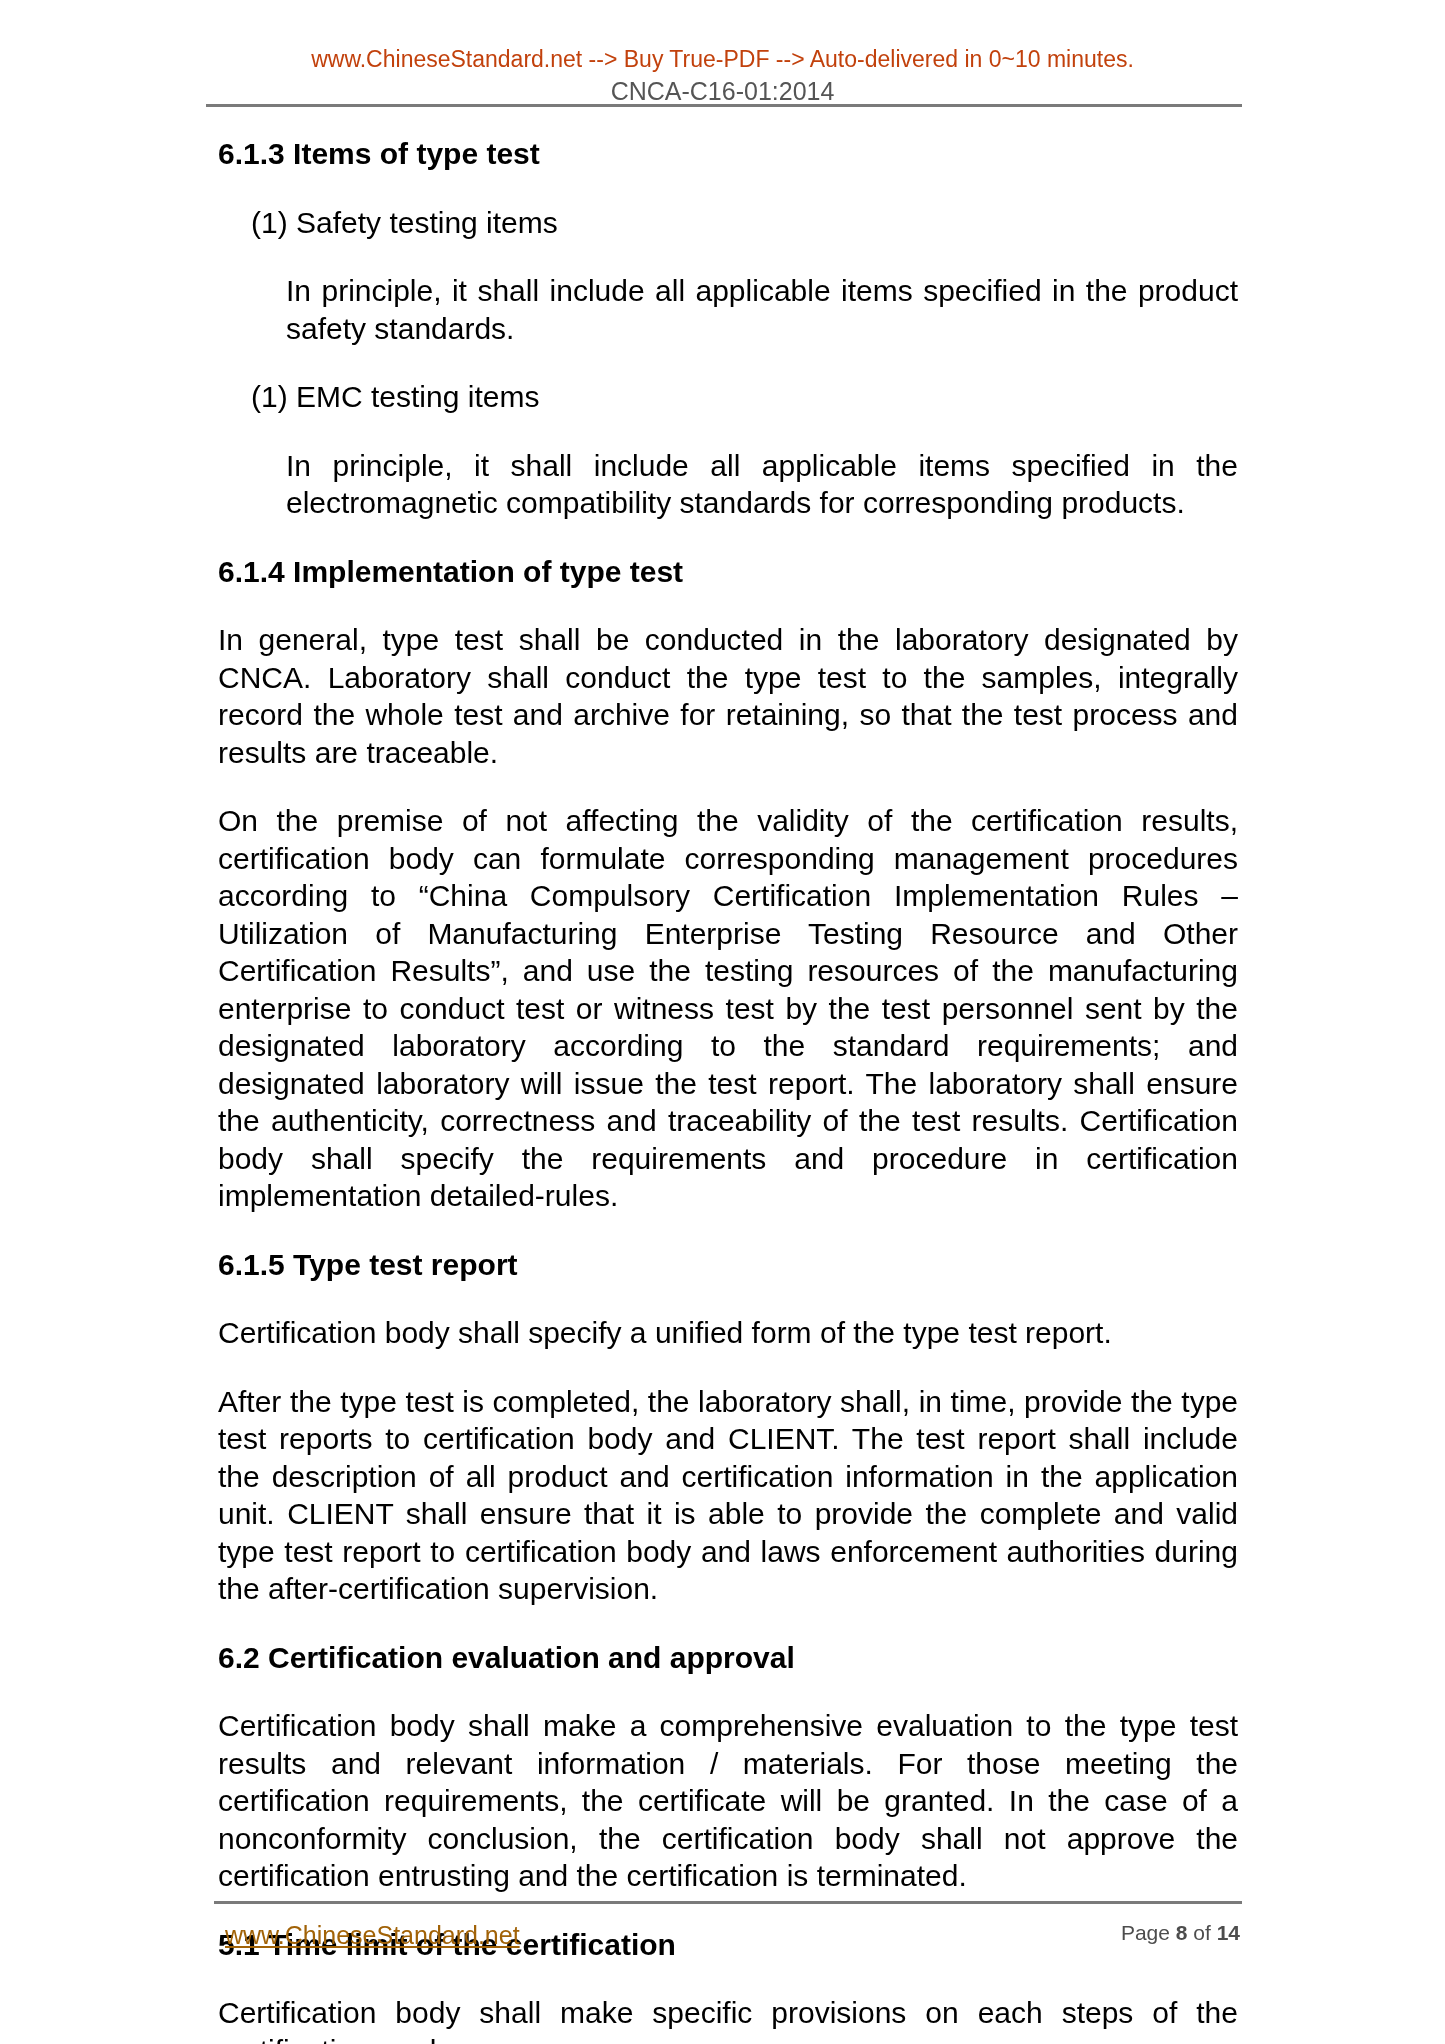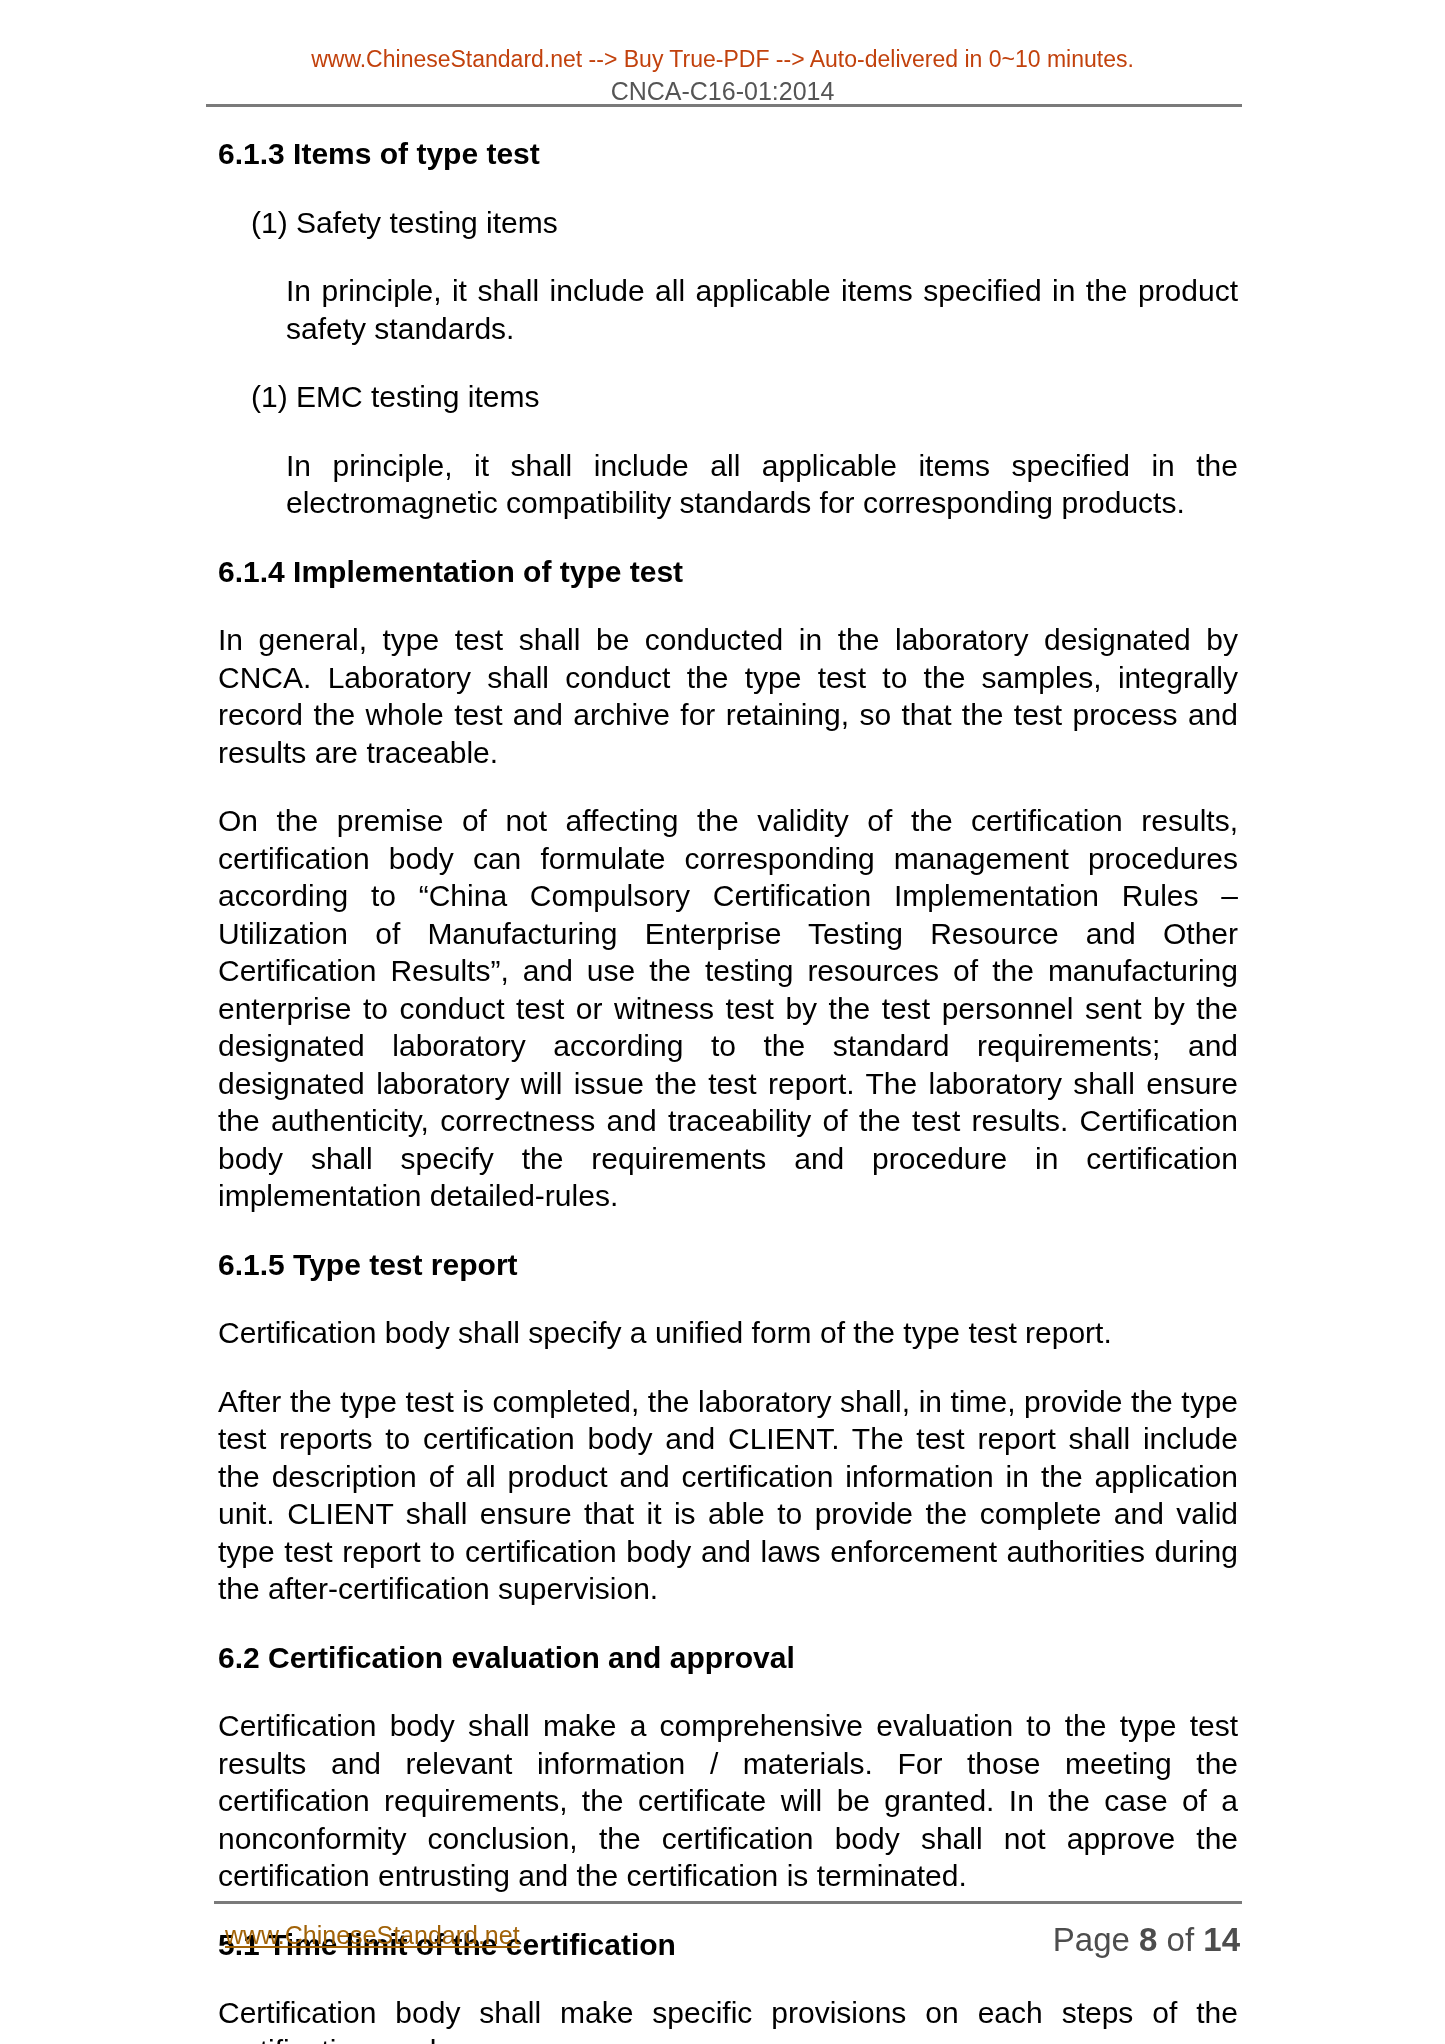--- a/index.html
+++ b/index.html
@@ -61,21 +61,21 @@
     position:absolute;
     top:1921px; left:225px;
     font-size:25px;
     color:#a16207;
     text-decoration:underline;
     white-space:nowrap;
   }
   .ftr-page{
     position:absolute;
     top:1921px; right:205px;
-    font-size:33px;
+    font-size:21px;
     color:#4d4d4d;
     white-space:nowrap;
   }
   .ftr-page .num{font-weight:bold;}
 </style>
 </head>
 <body>
 
 <div class="page">
 

